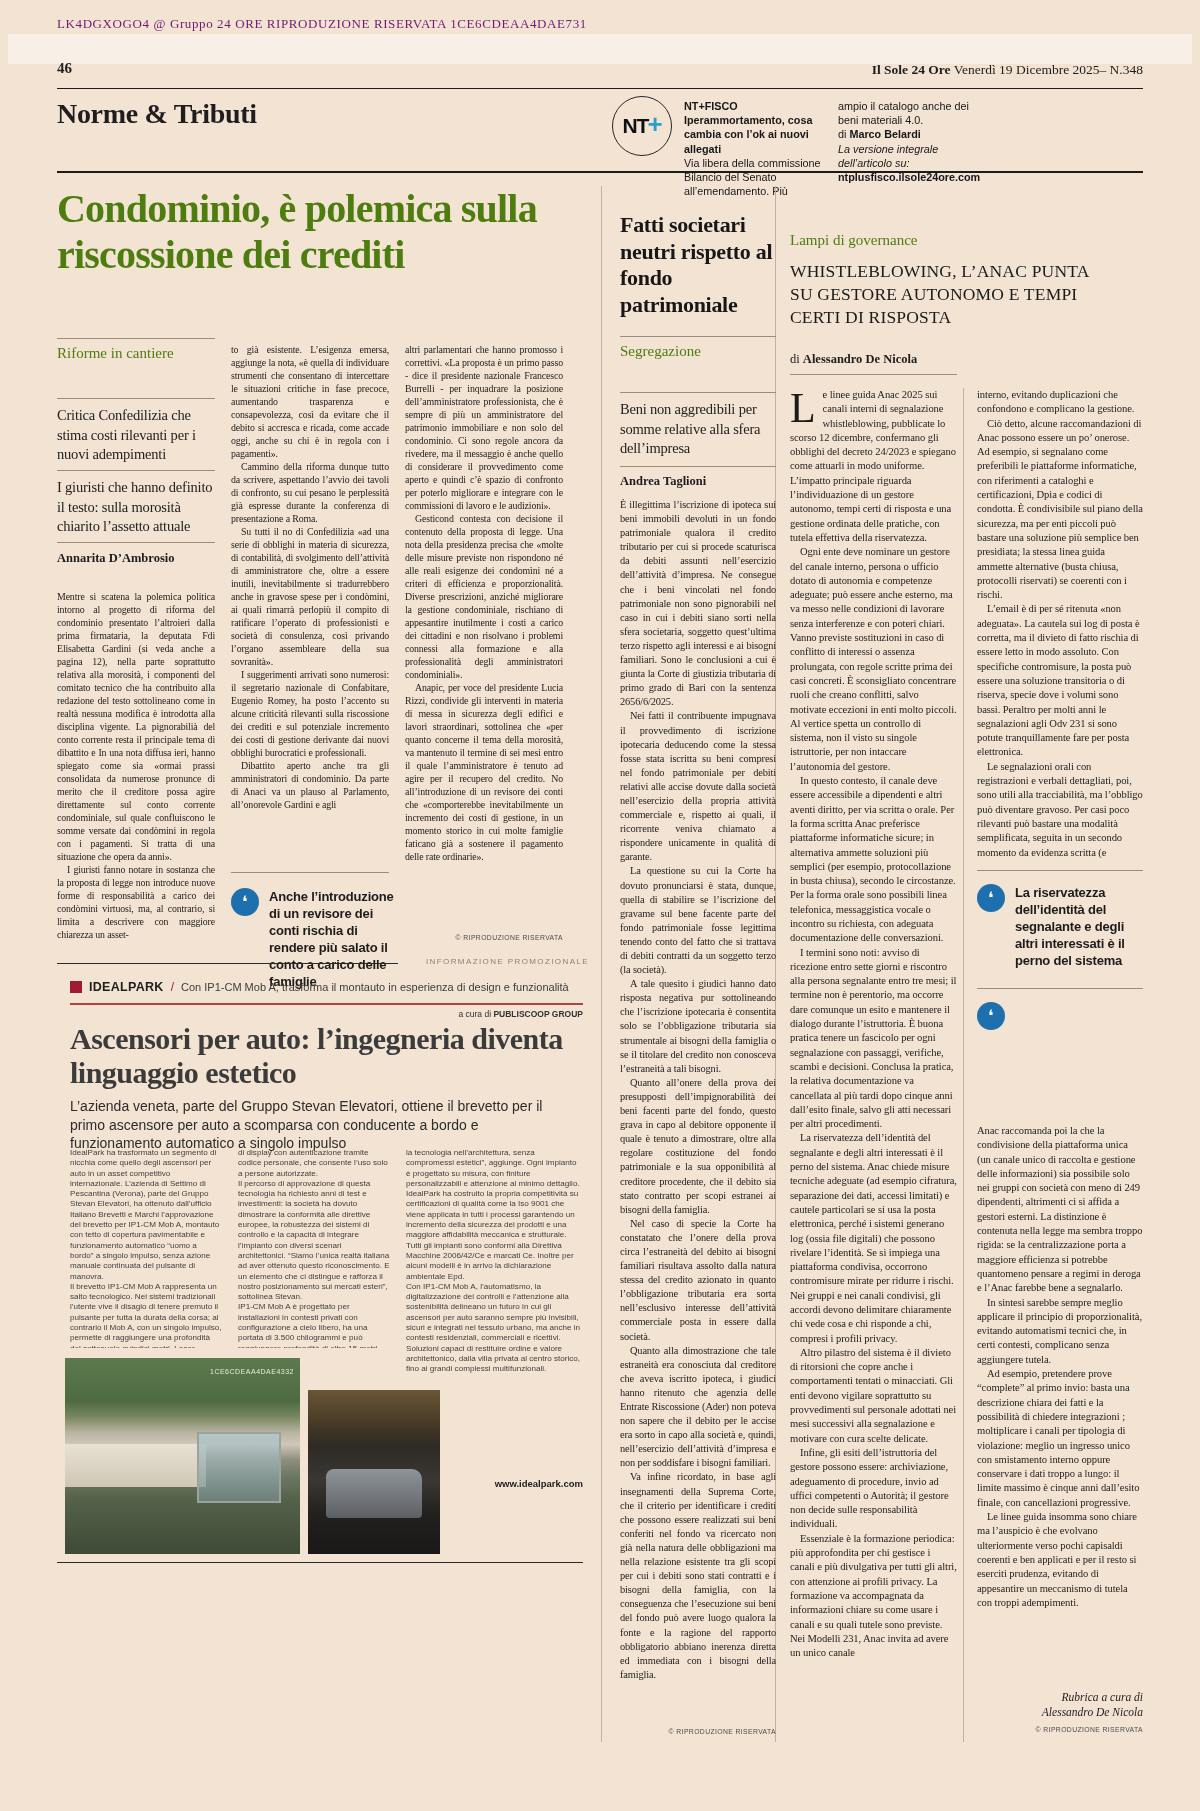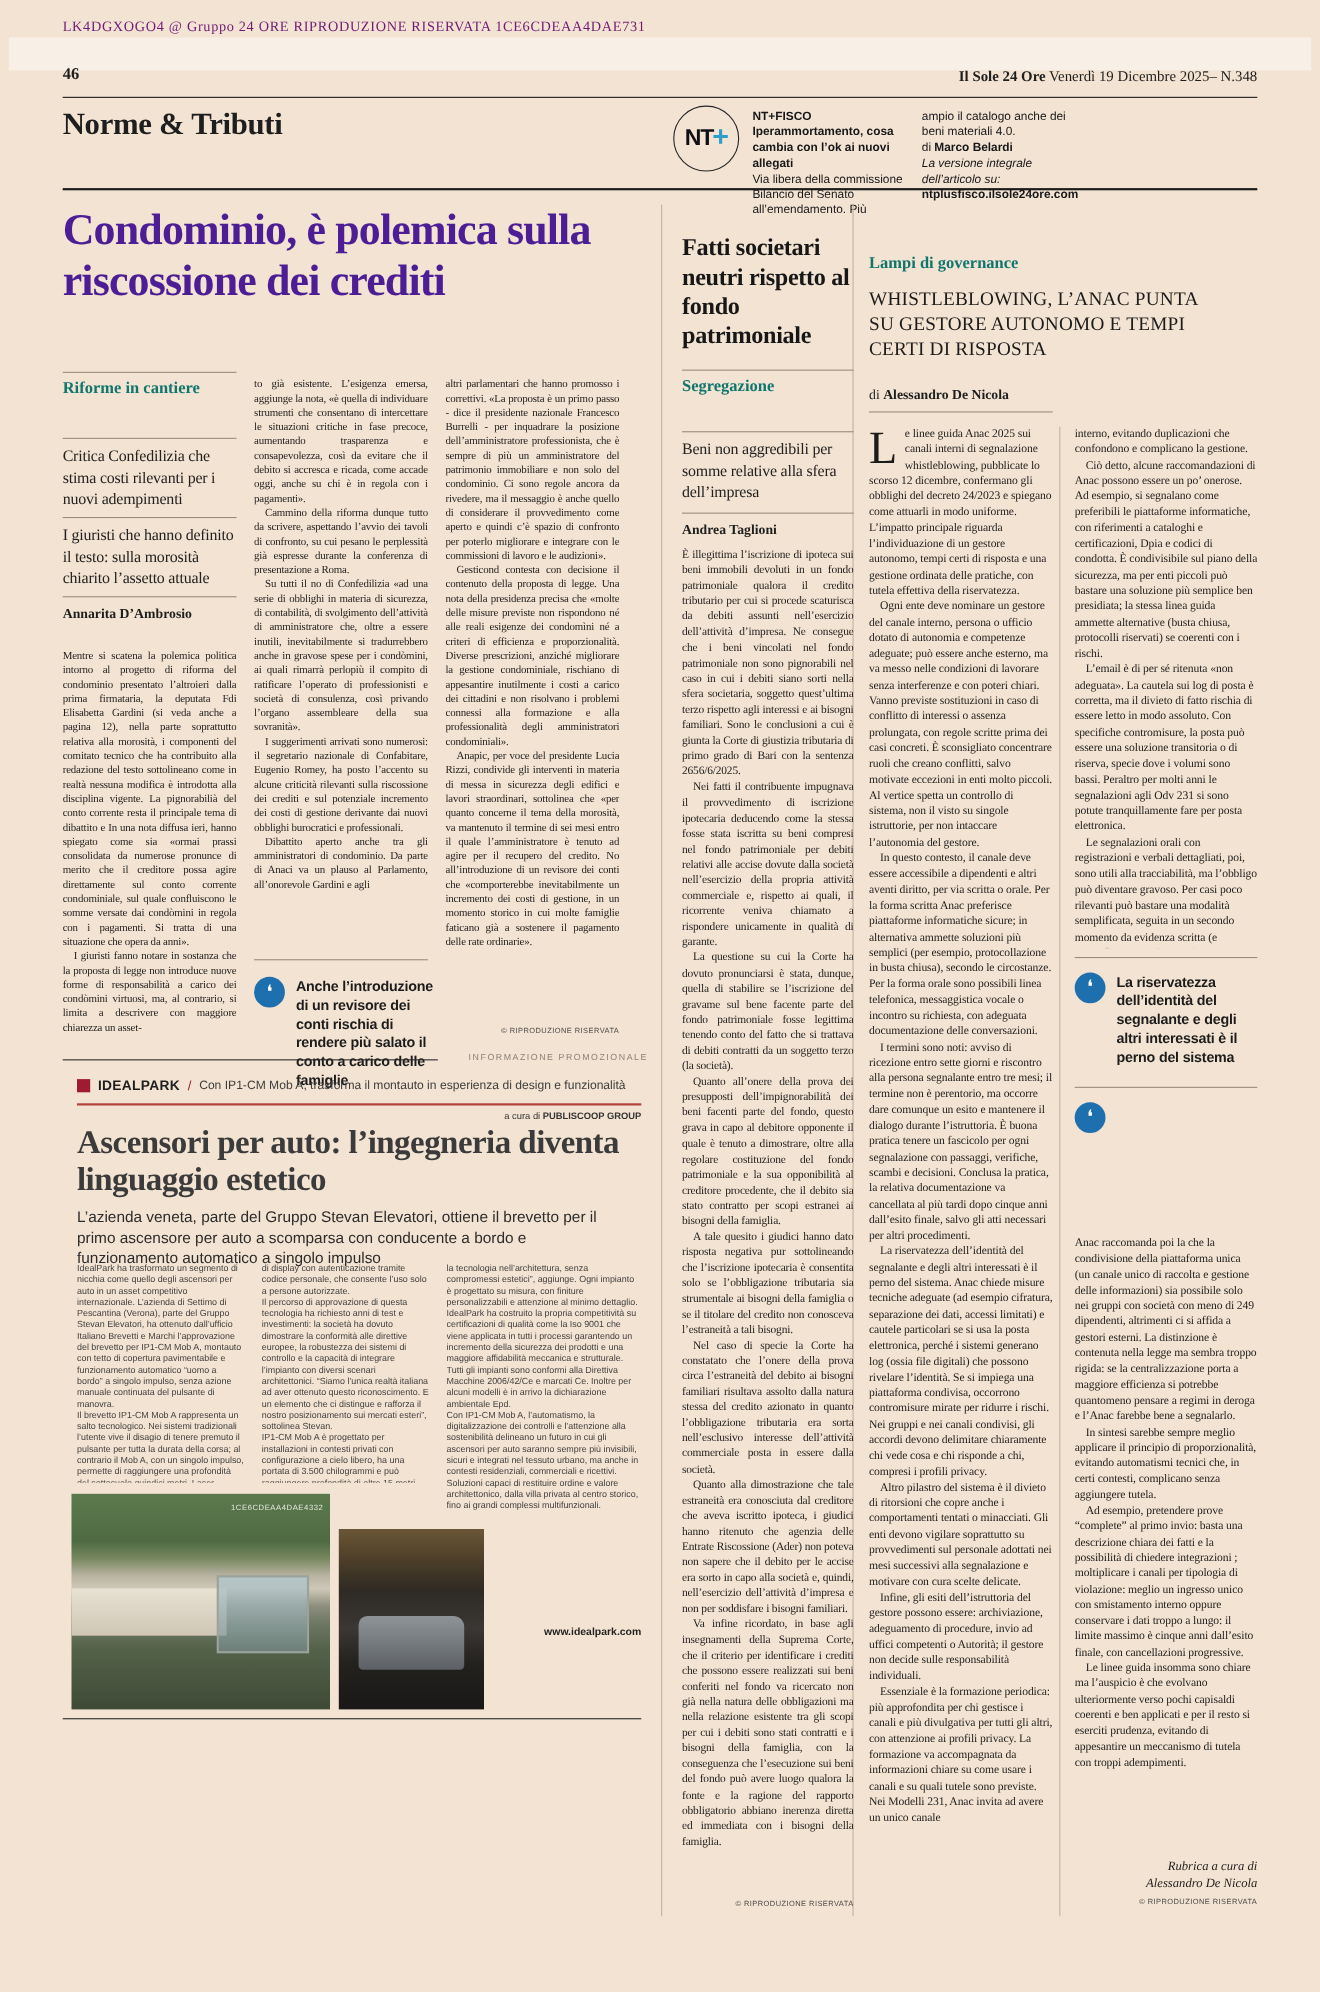--- a/index.html
+++ b/index.html
@@ -14,22 +14,22 @@
   .dateline{right:57px;top:62px;font-size:13.5px;text-align:right;}
   .dateline b{font-weight:bold;}
   .section-title{left:57px;top:98px;font-size:28px;font-weight:bold;letter-spacing:-.3px;}
   .ntlogo{left:612px;top:96px;width:58px;height:58px;border:1.5px solid #26262b;border-radius:50%;display:flex;align-items:center;justify-content:center;font-family:"Liberation Sans",sans-serif;font-weight:800;font-size:21px;letter-spacing:-1px;color:#101014;background:transparent;}
   .ntlogo .plus{color:#2b9fc9;font-size:26px;margin-left:-1px;margin-top:-4px;}
   .teaser{font-family:"Liberation Sans",sans-serif;font-size:10.8px;line-height:14.2px;width:148px;color:#17171a;}
   .teaser .b{font-weight:bold;}
   .teaser .it{font-style:italic;}
   .t1{left:684px;top:99px;}
   .t2{left:838px;top:99px;}
-  .lead-headline{left:57px;top:186px;width:505px;font-size:40px;line-height:46px;font-weight:bold;letter-spacing:-.8px;color:#4c1d95;}
-  .kicker{font-size:15px;font-weight:bold;color:#0f766e;}
+  .lead-headline{left:57px;top:186px;width:505px;font-size:40px;line-height:46px;font-weight:bold;letter-spacing:-.8px;color:#4d7c0f;}
+  .kicker{font-size:15px;font-weight:normal;color:#4d7c0f;}
   .deck{font-size:14.5px;line-height:19.5px;letter-spacing:-.2px;color:#222;}
   .byline{font-size:12.5px;font-weight:bold;}
   .jbody{font-size:9.9px;line-height:13px;letter-spacing:-.15px;text-align:justify;overflow:hidden;hyphens:auto;}
   .jbody p,.rbody p{margin:0;}
   .jbody p+p{text-indent:10px;}
   .rbody{font-size:10.6px;line-height:14.3px;letter-spacing:-.1px;text-align:left;overflow:hidden;}
   .rbody p+p{text-indent:10px;}
   .fbody{font-size:10.4px;line-height:14.1px;}
   .copyline{font-family:"Liberation Sans",sans-serif;font-size:6.8px;letter-spacing:.4px;color:#4a4a4a;text-align:right;}
   .quote{display:flex;gap:10px;}
@@ -138,22 +138,22 @@
   <div class="lrule" style="left:620px;top:336px;width:156px;"></div>
   <div class="abs kicker" style="left:620px;top:343px;">Segregazione</div>
   <div class="lrule" style="left:620px;top:392px;width:156px;"></div>
   <div class="abs deck" style="left:620px;top:400px;width:156px;">Beni non aggredibili per somme relative alla sfera dell’impresa</div>
   <div class="lrule" style="left:620px;top:466px;width:156px;"></div>
   <div class="abs byline" style="left:620px;top:474px;">Andrea Taglioni</div>
   <div class="abs jbody fbody" style="left:620px;top:498px;width:156px;height:1222px;">
       <p>È illegittima l’iscrizione di ipoteca sui beni immobili devoluti in un fondo patrimoniale qualora il credito tributario per cui si procede scaturisca da debiti assunti nell’esercizio dell’attività d’impresa. Ne consegue che i beni vincolati nel fondo patrimoniale non sono pignorabili nel caso in cui i debiti siano sorti nella sfera societaria, soggetto quest’ultima terzo rispetto agli interessi e ai bisogni familiari. Sono le conclusioni a cui è giunta la Corte di giustizia tributaria di primo grado di Bari con la sentenza 2656/6/2025.</p>
       <p>Nei fatti il contribuente impugnava il provvedimento di iscrizione ipotecaria deducendo come la stessa fosse stata iscritta su beni compresi nel fondo patrimoniale per debiti relativi alle accise dovute dalla società nell’esercizio della propria attività commerciale e, rispetto ai quali, il ricorrente veniva chiamato a rispondere unicamente in qualità di garante.</p>
       <p>La questione su cui la Corte ha dovuto pronunciarsi è stata, dunque, quella di stabilire se l’iscrizione del gravame sul bene facente parte del fondo patrimoniale fosse legittima tenendo conto del fatto che si trattava di debiti contratti da un soggetto terzo (la società).</p>
+      <p>A tale quesito i giudici hanno dato risposta negativa pur sottolineando che l’iscrizione ipotecaria è consentita solo se l’obbligazione tributaria sia strumentale ai bisogni della famiglia o se il titolare del credito non conosceva l’estraneità a tali bisogni.</p>
       <p>Quanto all’onere della prova dei presupposti dell’impignorabilità dei beni facenti parte del fondo, questo grava in capo al debitore opponente il quale è tenuto a dimostrare, oltre alla regolare costituzione del fondo patrimoniale e la sua opponibilità al creditore procedente, che il debito sia stato contratto per scopi estranei ai bisogni della famiglia.</p>
-      <p>A tale quesito i giudici hanno dato risposta negativa pur sottolineando che l’iscrizione ipotecaria è consentita solo se l’obbligazione tributaria sia strumentale ai bisogni della famiglia o se il titolare del credito non conosceva l’estraneità a tali bisogni.</p>
       <p>Nel caso di specie la Corte ha constatato che l’onere della prova circa l’estraneità del debito ai bisogni familiari risultava assolto dalla natura stessa del credito azionato in quanto l’obbligazione tributaria era sorta nell’esclusivo interesse dell’attività commerciale posta in essere dalla società.</p>
       <p>Quanto alla dimostrazione che tale estraneità era conosciuta dal creditore che aveva iscritto ipoteca, i giudici hanno ritenuto che agenzia delle Entrate Riscossione (Ader) non poteva non sapere che il debito per le accise era sorto in capo alla società e, quindi, nell’esercizio dell’attività d’impresa e non per soddisfare i bisogni familiari.</p>
       <p>Va infine ricordato, in base agli insegnamenti della Suprema Corte, che il criterio per identificare i crediti che possono essere realizzati sui beni conferiti nel fondo va ricercato non già nella natura delle obbligazioni ma nella relazione esistente tra gli scopi per cui i debiti sono stati contratti e i bisogni della famiglia, con la conseguenza che l’esecuzione sui beni del fondo può avere luogo qualora la fonte e la ragione del rapporto obbligatorio abbiano inerenza diretta ed immediata con i bisogni della famiglia.</p>
     </div>
   <div class="abs copyline" style="left:620px;top:1728px;width:156px;">© RIPRODUZIONE RISERVATA</div>
 
   <div class="abs kicker g-kicker">Lampi di governance</div>
   <div class="abs g-headline">WHISTLEBLOWING, L’ANAC PUNTA SU GESTORE AUTONOMO E TEMPI CERTI DI RISPOSTA</div>
   <div class="abs g-byline"><span>di </span><b>Alessandro De Nicola</b></div>
   <div class="lrule" style="left:790px;top:374px;width:167px;"></div>

